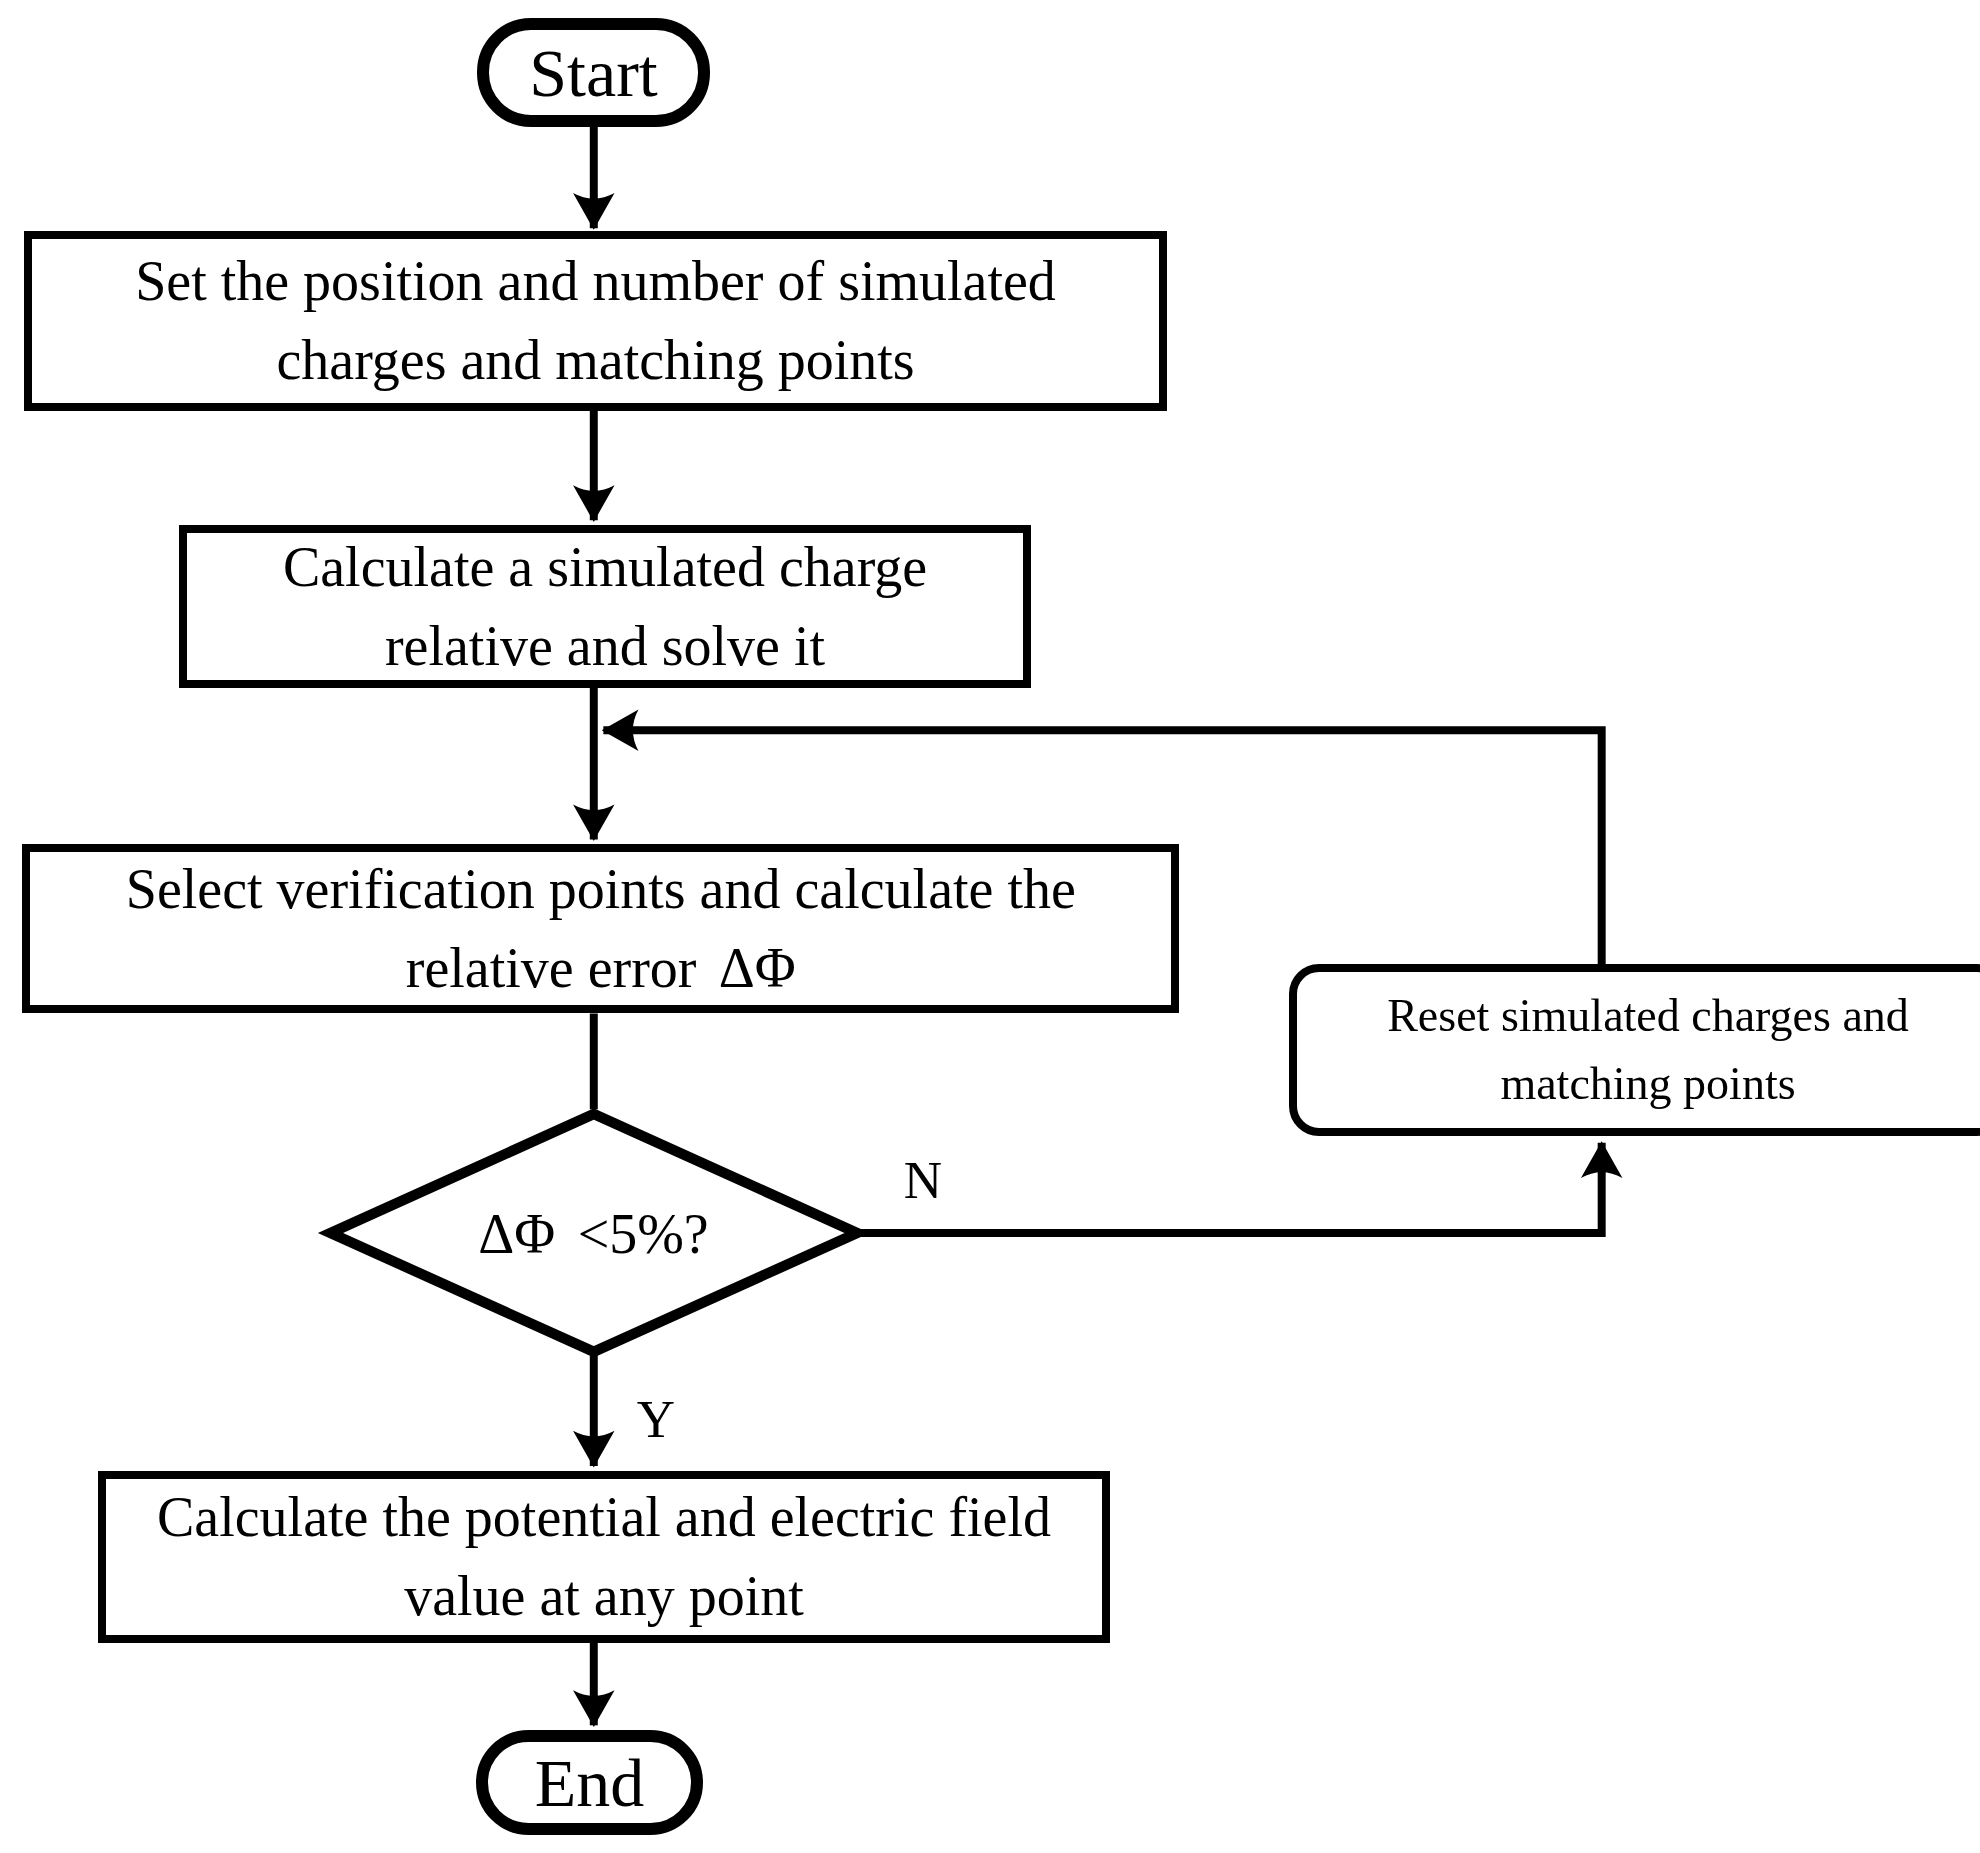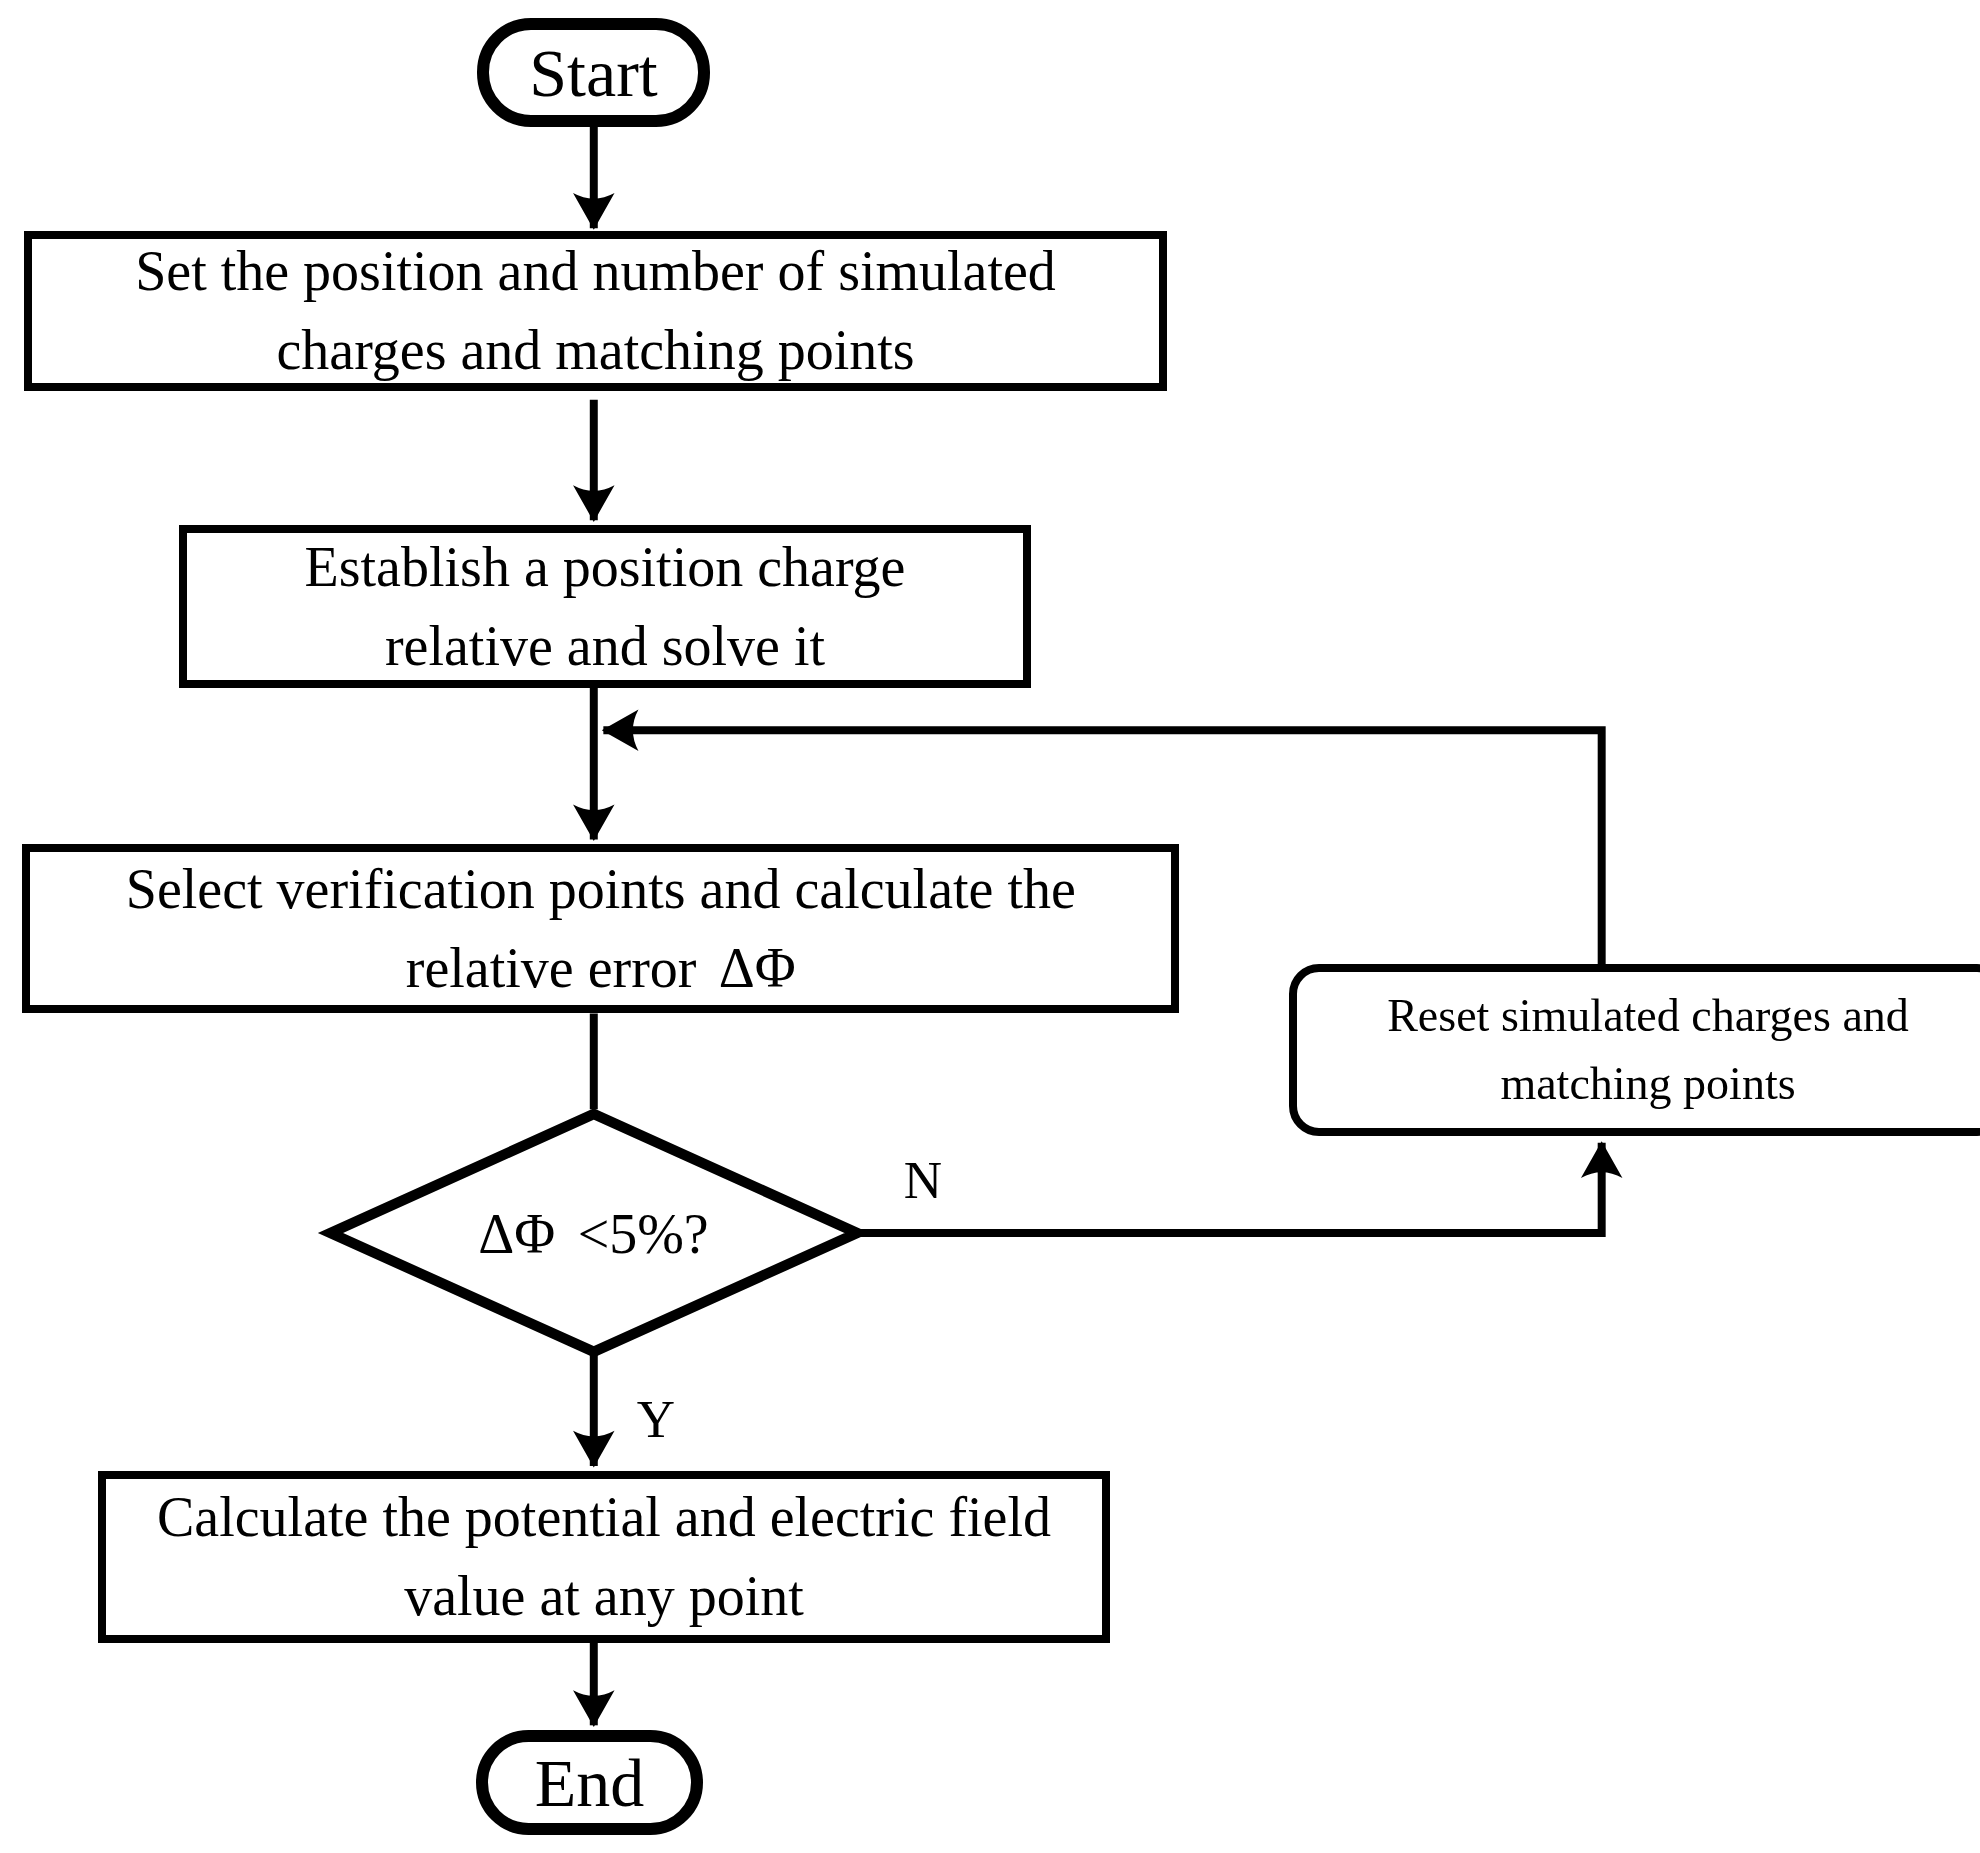--- a/index.html
+++ b/index.html
@@ -89,27 +89,27 @@
     <path d="M744,1692 V1837" fill="none" stroke="#000000" stroke-width="10" marker-end="url(#arrowhead)"></path>
     <path d="M744,2058 V2162" fill="none" stroke="#000000" stroke-width="10" marker-end="url(#arrowhead)"></path>
 
     <polygon points="744,1396 1074,1545 744,1694 414,1545" fill="#ffffff" stroke="#000000" stroke-width="13"></polygon>
   </svg>
 
   <div class="node stadium" style="left:477px; top:18.4px; width:233px; height:109px; border-radius:54px;">
     <span>Start</span>
   </div>
 
-  <div class="node" style="left:24px; top:231px; width:1143px; height:160px;">
+  <div class="node" style="left:24px; top:231px; width:1143px; height:180px;">
     <div class="tline">Set the position and number of simulated</div>
     <div class="tline">charges and matching points</div>
   </div>
 
   <div class="node" style="left:179px; top:525px; width:852px; height:163px;">
-    <div class="tline">Establish a position charge</div>
+    <div class="tline">Calculate a simulated charge</div>
     <div class="tline">relative and solve it</div>
   </div>
 
   <div class="node" style="left:22.3px; top:844px; width:1157px; height:169px;">
     <div class="tline">Select verification points and calculate the</div>
     <div class="tline">
       <span>relative error</span><span class="sym gap-left">ΔΦ</span>
     </div>
   </div>
 

